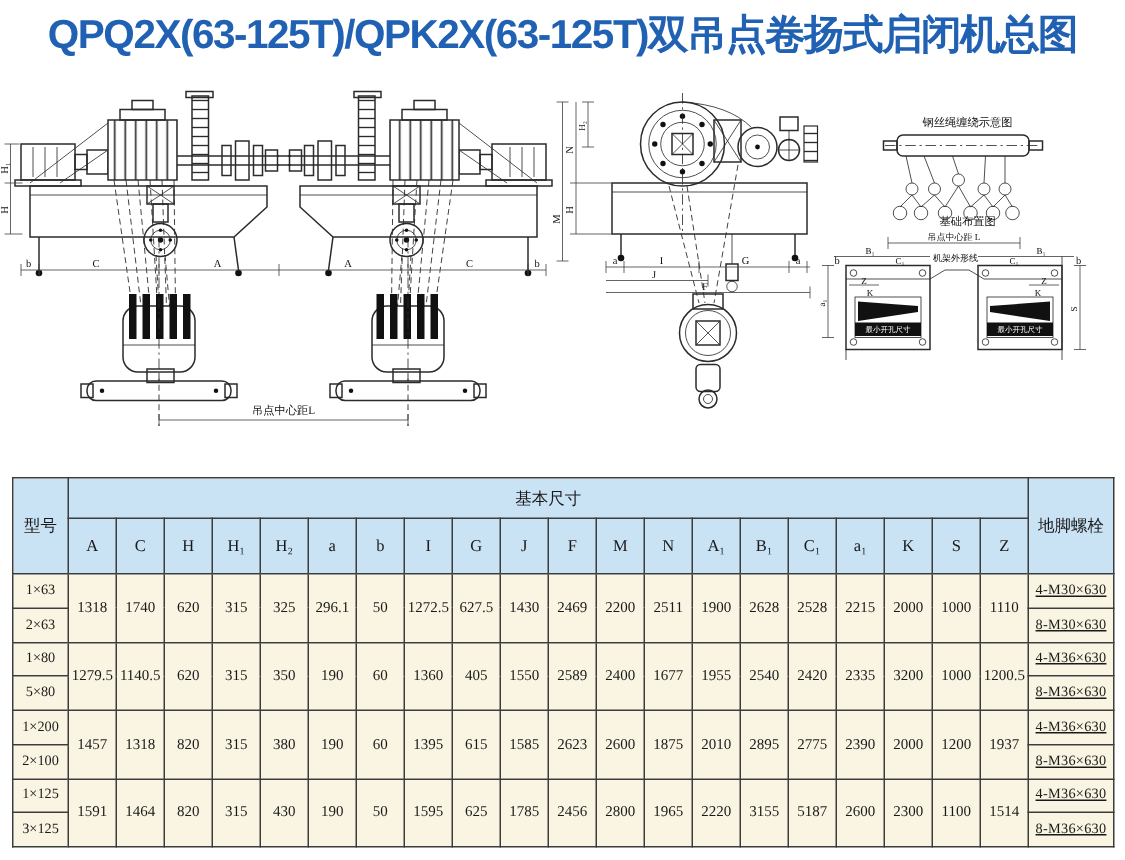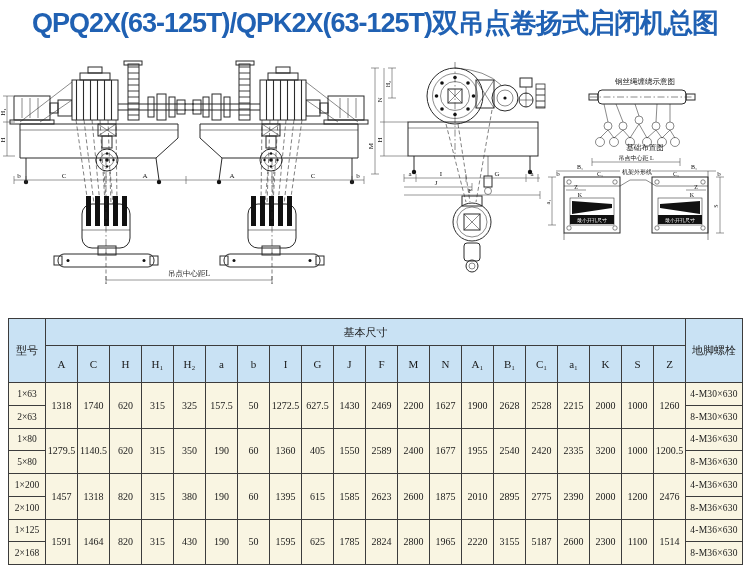--- a/index.html
+++ b/index.html
@@ -27,21 +27,21 @@
   svg text.cjk{font-family:"Liberation Serif","DejaVu Sans",serif;font-size:7.5px;fill:#111;}
   svg text.wht{font-family:"Liberation Serif","DejaVu Sans",serif;font-size:5px;fill:#fff;}
   .spec-table{position:absolute;top:318px;left:8px;width:734px;height:247px;
     border-collapse:collapse;table-layout:fixed;
     font-family:"Liberation Serif","DejaVu Sans",serif;color:#1a1a1a;}
   .spec-table th,.spec-table td{border:1px solid var(--border);text-align:center;
     vertical-align:middle;padding:0;overflow:hidden;}
   .spec-table{border:1.5px solid var(--border);}
   .spec-table thead th{background:var(--hdr-bg);font-weight:normal;font-size:11px;}
   .spec-table tbody td{background:var(--body-bg);font-size:10px;}
-  .spec-table td.bolt-cell{font-size:9.5px;letter-spacing:.2px;}
+  .spec-table td.bolt-cell{font-size:9.5px;letter-spacing:.2px;text-decoration:underline;}
   .spec-table td.model-cell{font-size:9.5px;}
   tr.hdr1{height:27px;} tr.hdr2{height:37px;}
 </style>
 </head>
 <body>
 
 <div class="page-title">QPQ2X(63-125T)/QPK2X(63-125T)双吊点卷扬式启闭机总图</div>
 
 <div class="drawing">
 <svg width="750" height="266" viewBox="0 0 750 266" xmlns="http://www.w3.org/2000/svg">
@@ -408,35 +408,35 @@
       </tr>
   </thead>
   <tbody id="table-body">
       <tr>
         <td class="model-cell">1×63</td>
         <td rowspan="2">1318</td>
         <td rowspan="2">1740</td>
         <td rowspan="2">620</td>
         <td rowspan="2">315</td>
         <td rowspan="2">325</td>
-        <td rowspan="2">157.5</td>
+        <td rowspan="2">296.1</td>
         <td rowspan="2">50</td>
         <td rowspan="2">1272.5</td>
         <td rowspan="2">627.5</td>
         <td rowspan="2">1430</td>
         <td rowspan="2">2469</td>
         <td rowspan="2">2200</td>
-        <td rowspan="2">1627</td>
+        <td rowspan="2">2511</td>
         <td rowspan="2">1900</td>
         <td rowspan="2">2628</td>
         <td rowspan="2">2528</td>
         <td rowspan="2">2215</td>
         <td rowspan="2">2000</td>
         <td rowspan="2">1000</td>
-        <td rowspan="2">1260</td>
+        <td rowspan="2">1110</td>
         <td class="bolt-cell">4-M30×630</td>
       </tr>
       <tr>
         <td class="model-cell">2×63</td>
         <td class="bolt-cell">8-M30×630</td>
       </tr>
       <tr>
         <td class="model-cell">1×80</td>
         <td rowspan="2">1279.5</td>
         <td rowspan="2">1140.5</td>
@@ -478,49 +478,49 @@
         <td rowspan="2">1585</td>
         <td rowspan="2">2623</td>
         <td rowspan="2">2600</td>
         <td rowspan="2">1875</td>
         <td rowspan="2">2010</td>
         <td rowspan="2">2895</td>
         <td rowspan="2">2775</td>
         <td rowspan="2">2390</td>
         <td rowspan="2">2000</td>
         <td rowspan="2">1200</td>
-        <td rowspan="2">2476</td>
+        <td rowspan="2">1937</td>
         <td class="bolt-cell">4-M36×630</td>
       </tr>
       <tr>
         <td class="model-cell">2×100</td>
         <td class="bolt-cell">8-M36×630</td>
       </tr>
       <tr>
         <td class="model-cell">1×125</td>
         <td rowspan="2">1591</td>
         <td rowspan="2">1464</td>
         <td rowspan="2">820</td>
         <td rowspan="2">315</td>
         <td rowspan="2">430</td>
         <td rowspan="2">190</td>
         <td rowspan="2">50</td>
         <td rowspan="2">1595</td>
         <td rowspan="2">625</td>
         <td rowspan="2">1785</td>
-        <td rowspan="2">2824</td>
+        <td rowspan="2">2456</td>
         <td rowspan="2">2800</td>
         <td rowspan="2">1965</td>
         <td rowspan="2">2220</td>
         <td rowspan="2">3155</td>
         <td rowspan="2">5187</td>
         <td rowspan="2">2600</td>
         <td rowspan="2">2300</td>
         <td rowspan="2">1100</td>
         <td rowspan="2">1514</td>
         <td class="bolt-cell">4-M36×630</td>
       </tr>
       <tr>
-        <td class="model-cell">2×168</td>
+        <td class="model-cell">3×125</td>
         <td class="bolt-cell">8-M36×630</td>
       </tr>
     </tbody>
 </table>
 
 </body></html>

